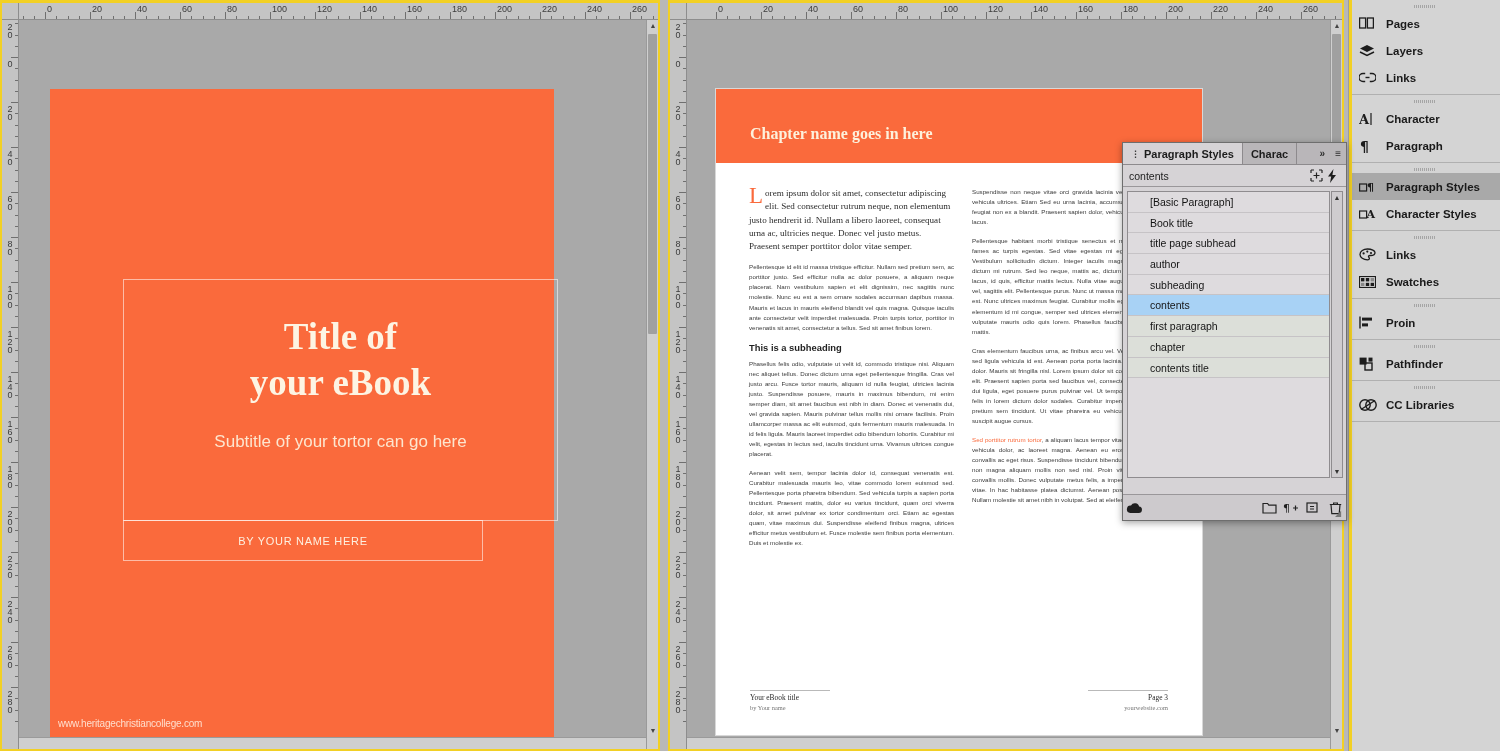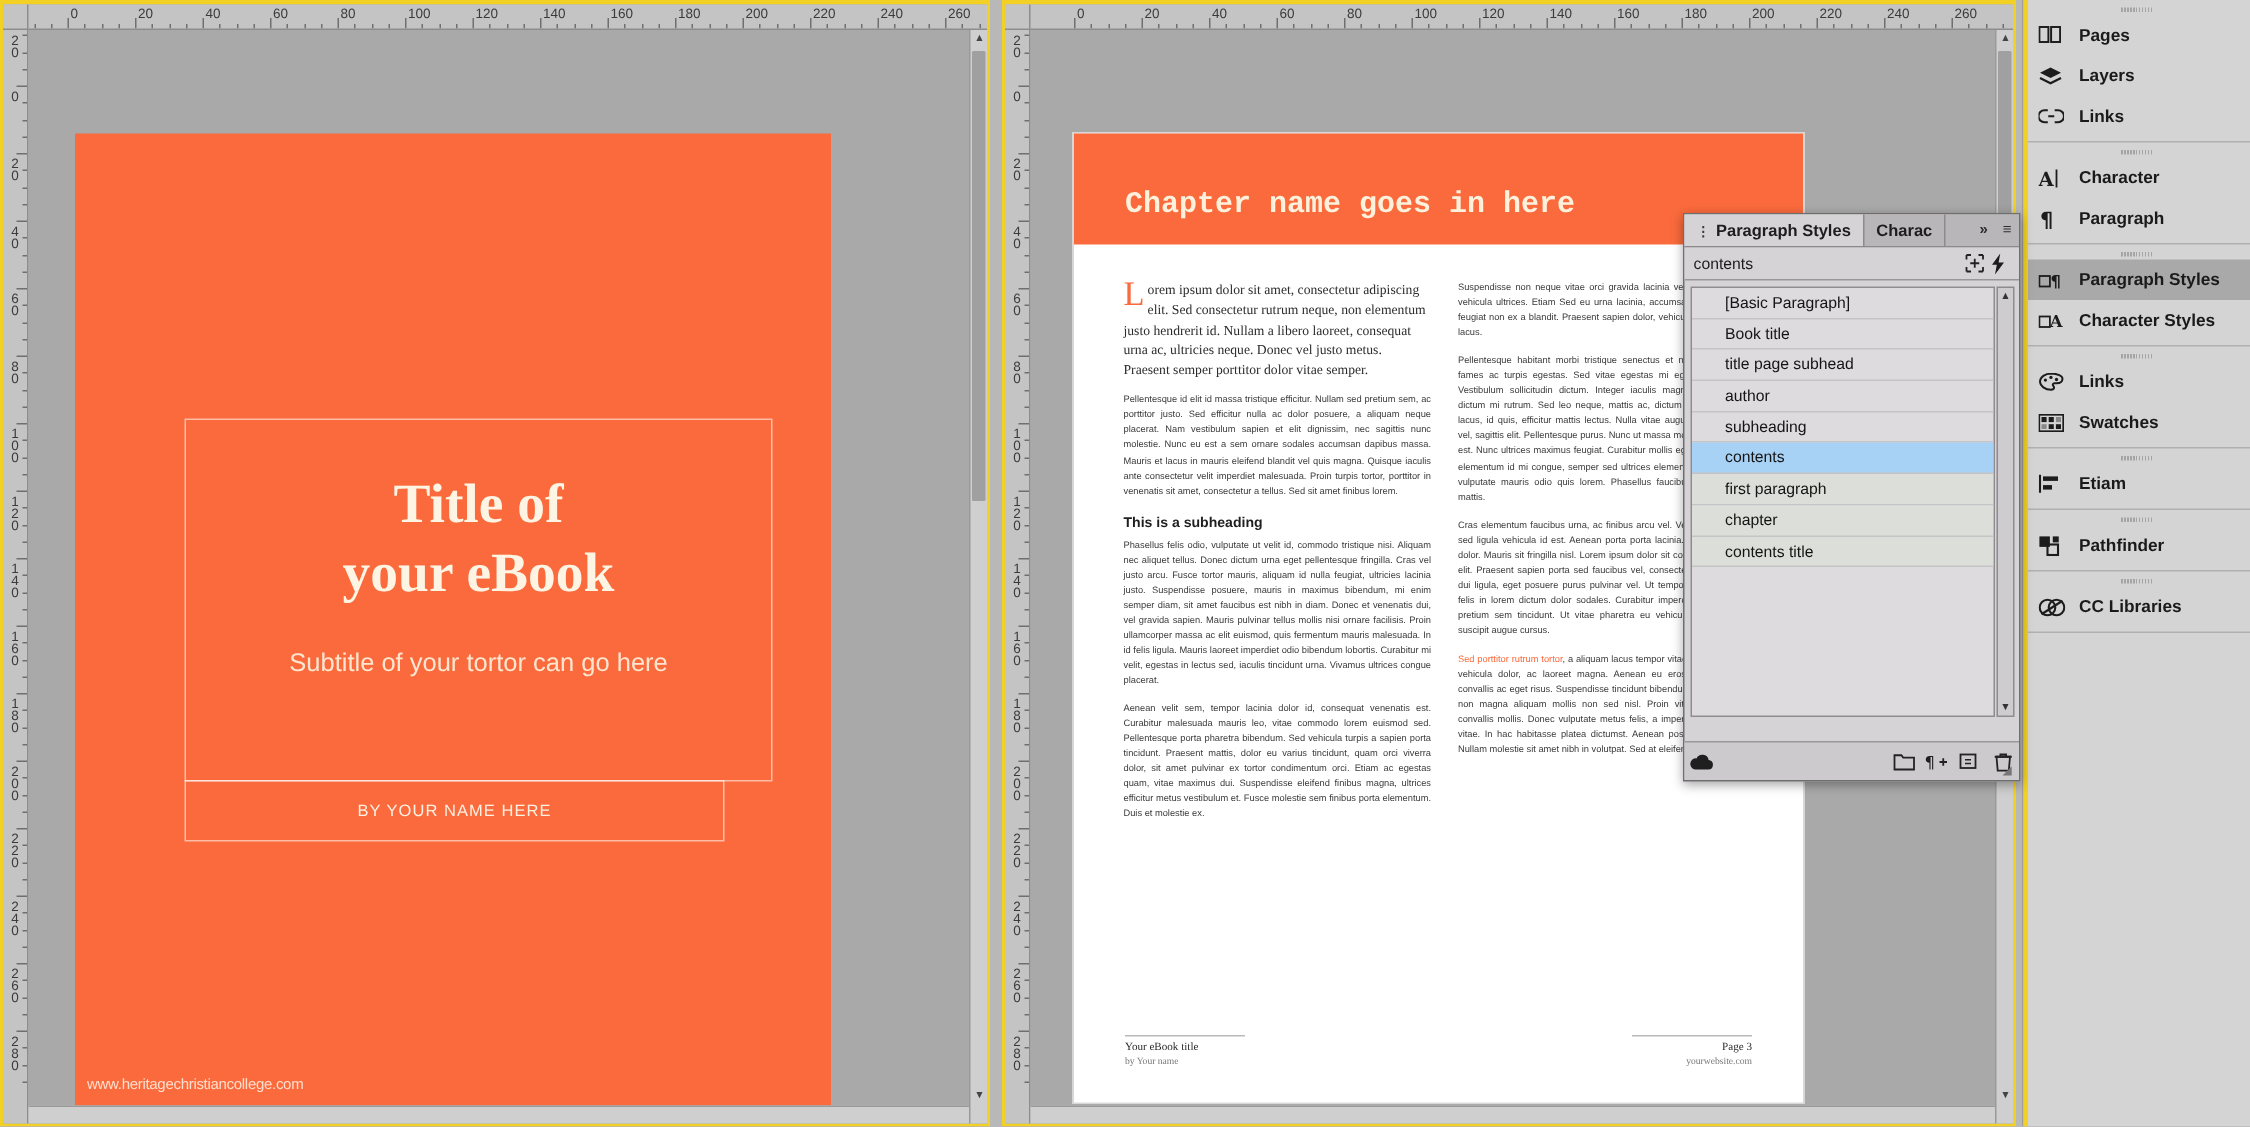--- a/index.html
+++ b/index.html
@@ -63,21 +63,21 @@
     background:#cfcfcf; border-top:1px solid #9a9a9a;
   }
 
   
   .cover {
     position: absolute; left: 31px; top: 69px;
     width: 504px; height: 648px;
     background: #fa6a3c;
   }
   .cover-frame {
-    position: absolute; left: 73px; top: 190px; width: 392px; height: 242px;
+    position: absolute; left: 73px; top: 190px; width: 435px; height: 242px;
     border: 1px solid rgba(255,255,255,0.55);
   }
   .cover-title {
     position: absolute; left: 0; right: 0; top: 34px;
     text-align: center; color: #fdf4e3;
     font-family: "Liberation Serif", serif;
     font-weight: bold; font-size: 37px; line-height: 1.24;
   }
   .cover-sub {
     position: absolute; left: 0; right: 0; top: 152px;
@@ -103,22 +103,22 @@
     position: absolute; left: 28px; top: 68px;
     width: 488px; height: 648px; background: #ffffff;
     border: 1px solid #d8d8d8;
   }
   .chapter-band {
     position: absolute; left: 0; top: 0; width: 100%; height: 74px;
     background: #fa6a3c;
   }
   .chapter-title {
     position: absolute; left: 34px; top: 36px;
-    font-family: Liberation Mono, monospace; font-weight: bold;
-    font-size: 20px; color: #fdf1dc;
+    font-family: Liberation Serif, serif; font-weight: bold;
+    font-size: 16px; color: #fdf1dc;
   }
   .cols { position: absolute; left: 33px; top: 98px; width: 428px; display: flex; gap: 18px; }
   .col { width: 205px; }
   .para { font-size: 6.2px; line-height: 1.62; color: #3a3a3a; text-align: justify; margin-bottom: 9px; }
   .para.serif {
     font-family: "Liberation Serif", serif; font-size: 9.1px;
     line-height: 1.46; color: #2c2c2c; text-align: left;
   }
   .dropcap {
     float: left; font-family: "Liberation Serif", serif; font-size: 23px;
@@ -807,21 +807,21 @@
           <i></i>
         </div>
         <div class="dock-item">
           <span class="ic">
             <svg width="16" height="13" viewBox="0 0 16 13">
               <path d="M1 0.5v12" stroke="#1c1c1c" stroke-width="1.4"></path>
               <rect x="3" y="1.6" width="10" height="3" fill="#1c1c1c"></rect>
               <rect x="3" y="7.4" width="6" height="3" fill="#1c1c1c"></rect>
             </svg>
           </span>
-          <span class="lbl">Etiam</span>
+          <span class="lbl">Proin</span>
         </div>
       </div>
       <div class="dock-group">
         <div class="handle">
           <i></i>
         </div>
         <div class="dock-item">
           <span class="ic">
             <svg width="16" height="14" viewBox="0 0 16 14">
               <rect x="0.6" y="0.6" width="7" height="7" fill="#1c1c1c"></rect>

